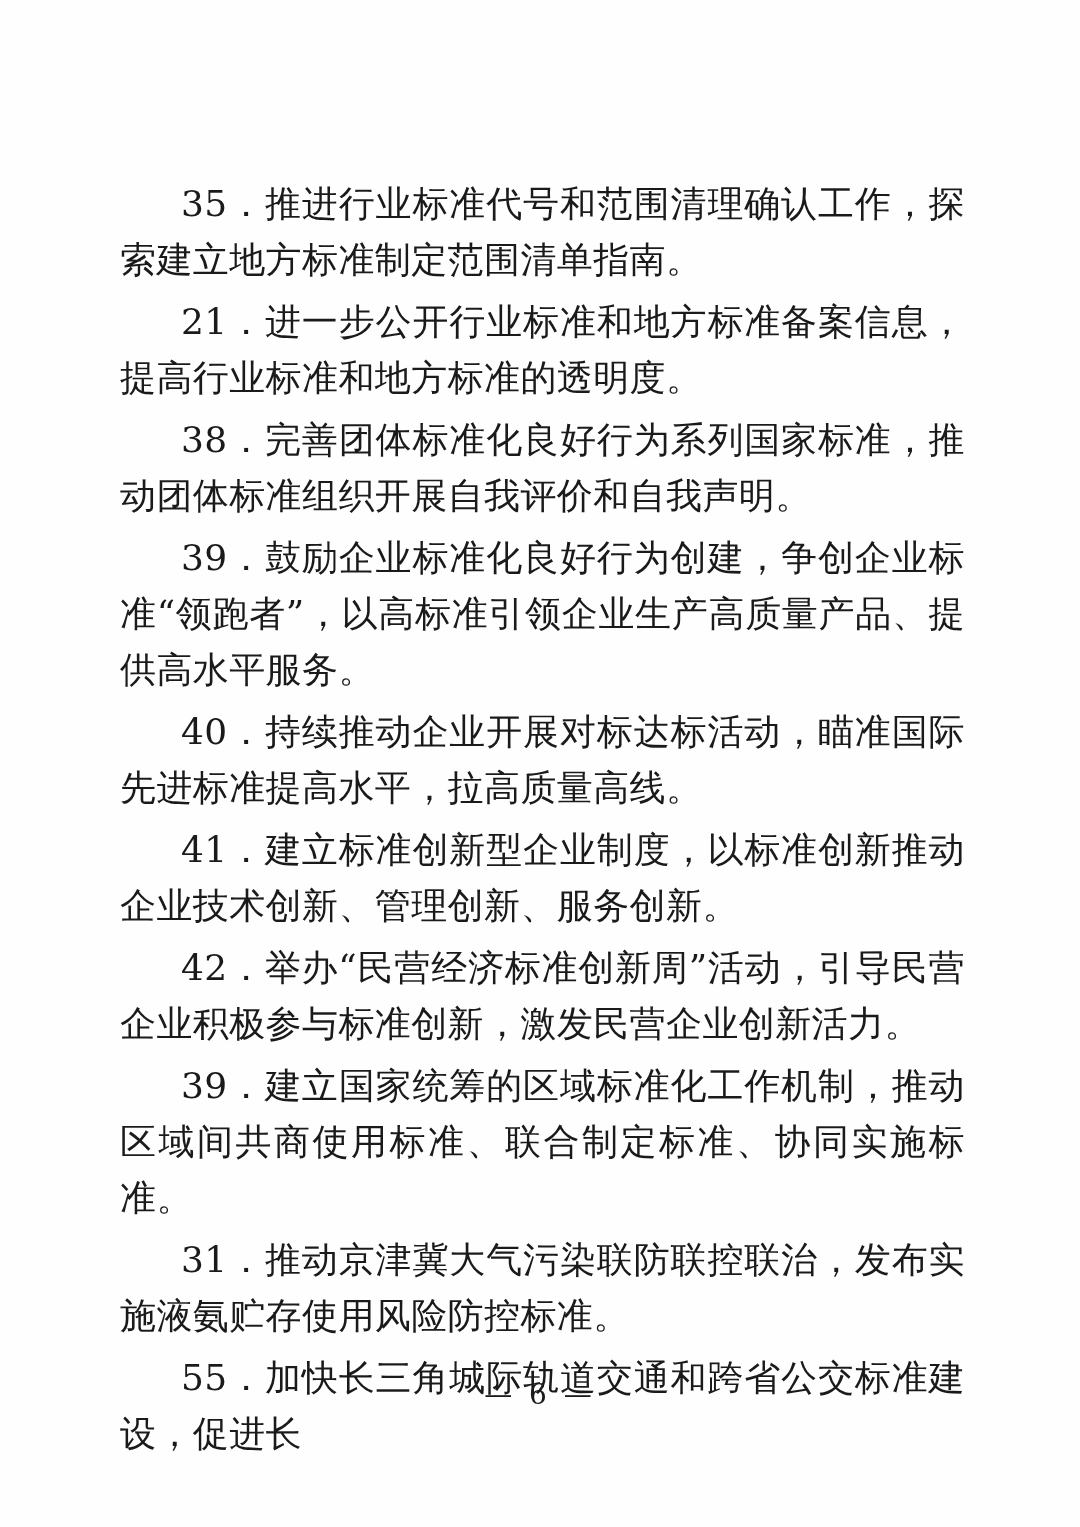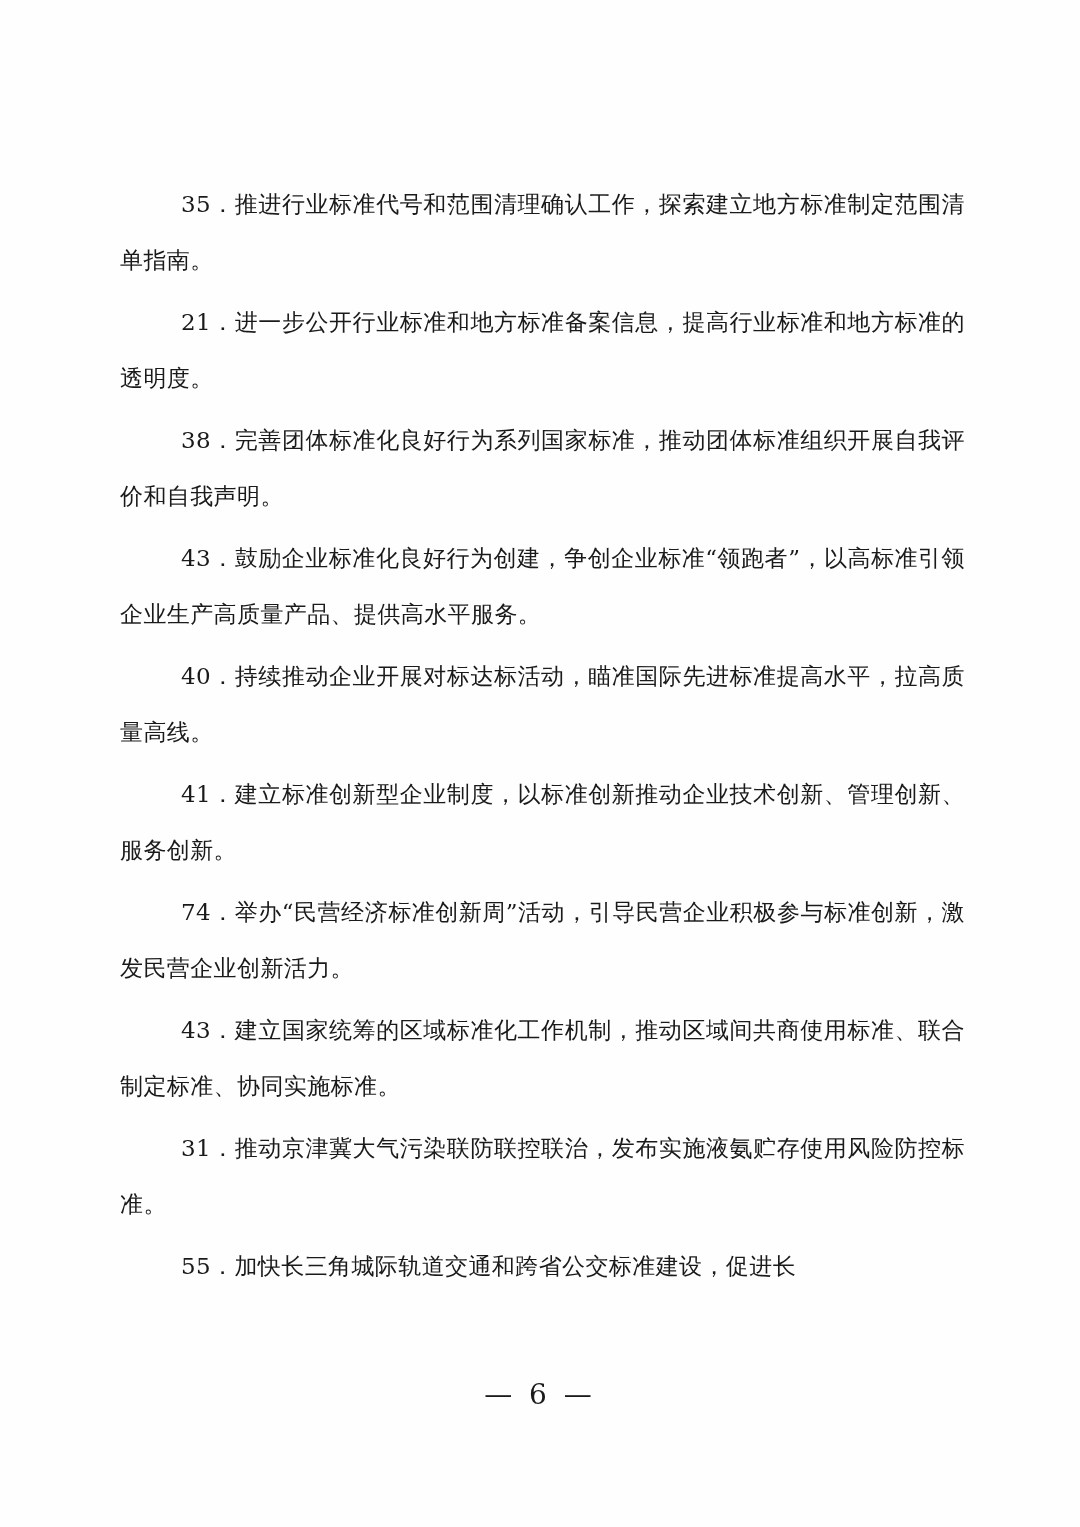--- a/index.html
+++ b/index.html
@@ -23,21 +23,21 @@
     height: 1527px;
     background: #fefefe;
   }
   .content {
     position: absolute;
     left: 120px;
     top: 176px;
     width: 845px;
   }
   .para {
-    font-size: 23px;
+    font-size: 36px;
     line-height: 56px;
     text-align: justify;
     text-justify: inter-ideograph;
     text-indent: 61px;
     margin: 0 0 6px 0;
     letter-spacing: 0.4px;
     color: #1a1a1a;
   }
   .footer {
     position: absolute;
@@ -51,22 +51,22 @@
   }
 </style>
 </head>
 <body>
 
 <div class="page">
   <div class="content">
     <p class="para">35．推进行业标准代号和范围清理确认工作，探索建立地方标准制定范围清单指南。</p>
     <p class="para">21．进一步公开行业标准和地方标准备案信息，提高行业标准和地方标准的透明度。</p>
     <p class="para">38．完善团体标准化良好行为系列国家标准，推动团体标准组织开展自我评价和自我声明。</p>
-    <p class="para">43．鼓励企业标准化良好行为创建，争创企业标准“领跑者”，以高标准引领企业生产高质量产品、提供高水平服务。</p>
+    <p class="para">39．鼓励企业标准化良好行为创建，争创企业标准“领跑者”，以高标准引领企业生产高质量产品、提供高水平服务。</p>
     <p class="para">40．持续推动企业开展对标达标活动，瞄准国际先进标准提高水平，拉高质量高线。</p>
     <p class="para">41．建立标准创新型企业制度，以标准创新推动企业技术创新、管理创新、服务创新。</p>
-    <p class="para">74．举办“民营经济标准创新周”活动，引导民营企业积极参与标准创新，激发民营企业创新活力。</p>
-    <p class="para">43．建立国家统筹的区域标准化工作机制，推动区域间共商使用标准、联合制定标准、协同实施标准。</p>
+    <p class="para">42．举办“民营经济标准创新周”活动，引导民营企业积极参与标准创新，激发民营企业创新活力。</p>
+    <p class="para">39．建立国家统筹的区域标准化工作机制，推动区域间共商使用标准、联合制定标准、协同实施标准。</p>
     <p class="para">31．推动京津冀大气污染联防联控联治，发布实施液氨贮存使用风险防控标准。</p>
     <p class="para">55．加快长三角城际轨道交通和跨省公交标准建设，促进长</p>
   </div>
   <div class="footer">— 6 —</div>
 </div>
 
 </body></html>

